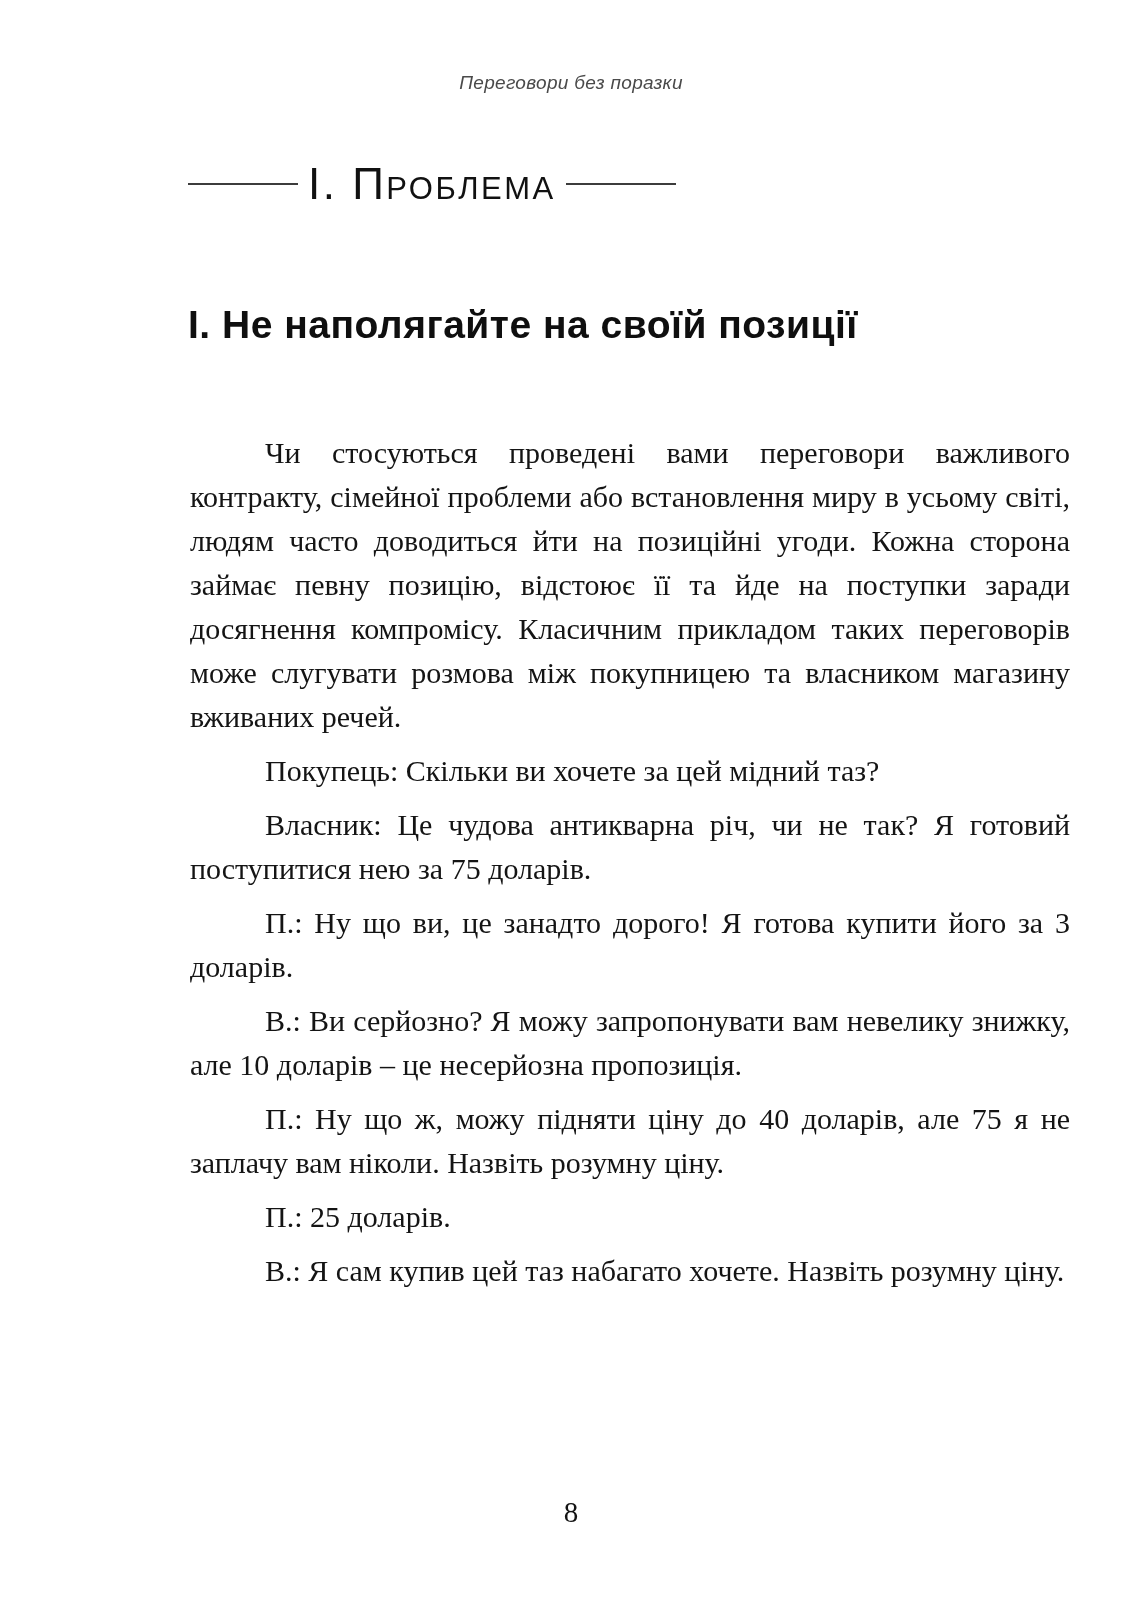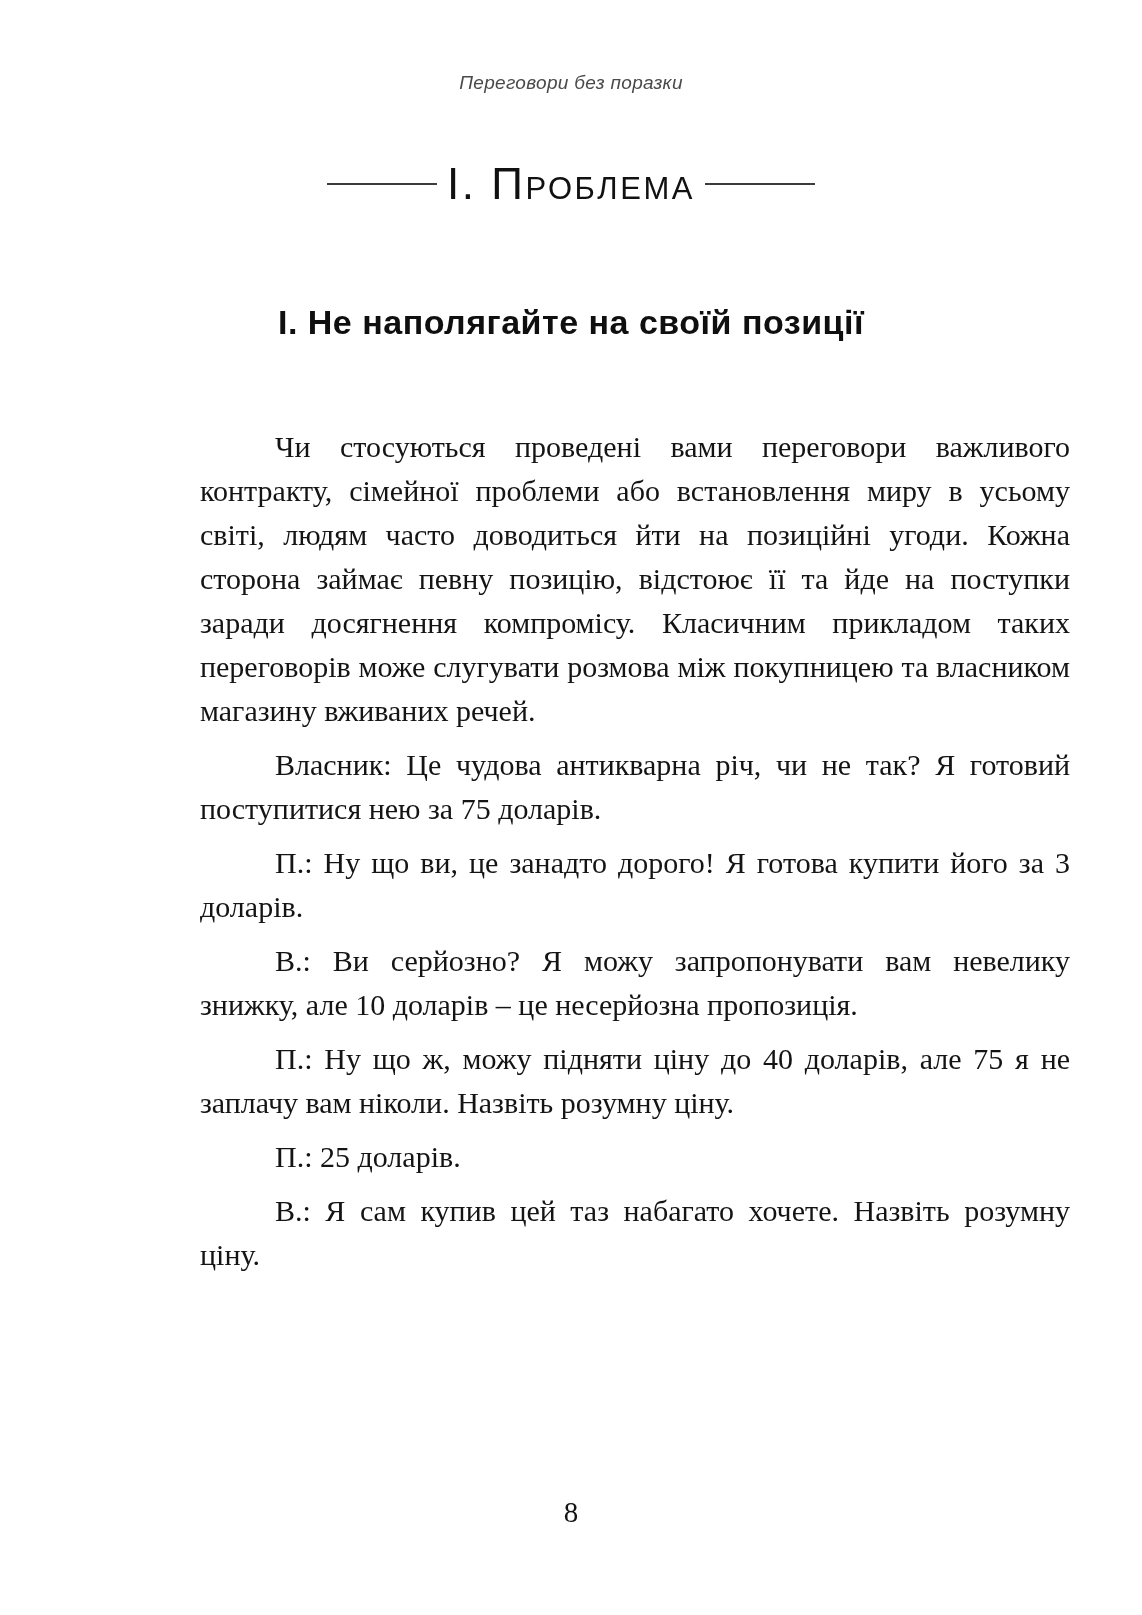--- a/index.html
+++ b/index.html
@@ -23,59 +23,59 @@
     font-family: "Liberation Sans", sans-serif;
     font-style: italic;
     font-size: 19px;
     letter-spacing: 0.3px;
     color: #4a4a4a;
   }
   .part-title-row {
     margin: 68px 130px 0 130px;
     display: flex;
     align-items: center;
-    justify-content: center;
+    justify-content: flex-start;
   }
   .title-rule {
     width: 110px;
     height: 0;
     border-top: 2px solid #3c3c3c;
     flex: 0 0 auto;
   }
   .part-title {
     font-family: "Liberation Sans", sans-serif;
     font-variant: small-caps;
     font-weight: 400;
     font-size: 44px;
     letter-spacing: 2.5px;
     color: #111111;
     white-space: nowrap;
     line-height: 1;
     padding: 0 10px;
   }
   .chapter-title {
     margin: 96px 130px 0 130px;
-    text-align: center;
+    text-align: left;
     font-family: "Liberation Sans", sans-serif;
     font-weight: bold;
-    font-size: 34px;
+    font-size: 39px;
     letter-spacing: 0.5px;
     color: #0f0f0f;
     line-height: 1.2;
   }
   .body-text {
     margin: 82px 130px 0 132px;
     width: 880px;
     font-size: 30px;
     line-height: 44px;
     text-align: justify;
     color: #141414;
   }
   .body-text p {
-    margin: 0 0 10px 10px;
+    margin: 0 0 10px 0;
     text-indent: 75px;
     hyphens: auto;
   }
   .page-number {
     position: absolute;
     bottom: 86px;
     left: 0;
     width: 100%;
     text-align: center;
     font-size: 29px;
@@ -92,20 +92,21 @@
   <div class="part-title-row">
     <span class="title-rule"></span>
     <span class="part-title">І. Проблема</span>
     <span class="title-rule"></span>
   </div>
 
   <div class="chapter-title">І. Не наполягайте на своїй позиції</div>
 
   <div class="body-text">
     <p>Чи стосуються проведені вами переговори важливого контракту, сімейної проблеми або встановлення миру в усьому світі, людям часто доводиться йти на позиційні угоди. Кожна сторона займає певну позицію, відстоює її та йде на поступки заради досягнення компромісу. Класичним прикладом таких переговорів може слугувати розмова між покупницею та власником магазину вживаних речей.</p>
+    <p>Покупець: Скільки ви хочете за цей мідний таз?</p>
     <p>Власник: Це чудова антикварна річ, чи не так? Я готовий поступитися нею за 75 доларів.</p>
     <p>П.: Ну що ви, це занадто дорого! Я готова купити його за 3 доларів.</p>
     <p>В.: Ви серйозно? Я можу запропонувати вам невелику знижку, але 10 доларів – це несерйозна пропозиція.</p>
     <p>П.: Ну що ж, можу підняти ціну до 40 доларів, але 75 я не заплачу вам ніколи. Назвіть розумну ціну.</p>
     <p>П.: 25 доларів.</p>
     <p>В.: Я сам купив цей таз набагато хочете. Назвіть розумну ціну.</p>
   </div>
 
   <div class="page-number">8</div>
 

